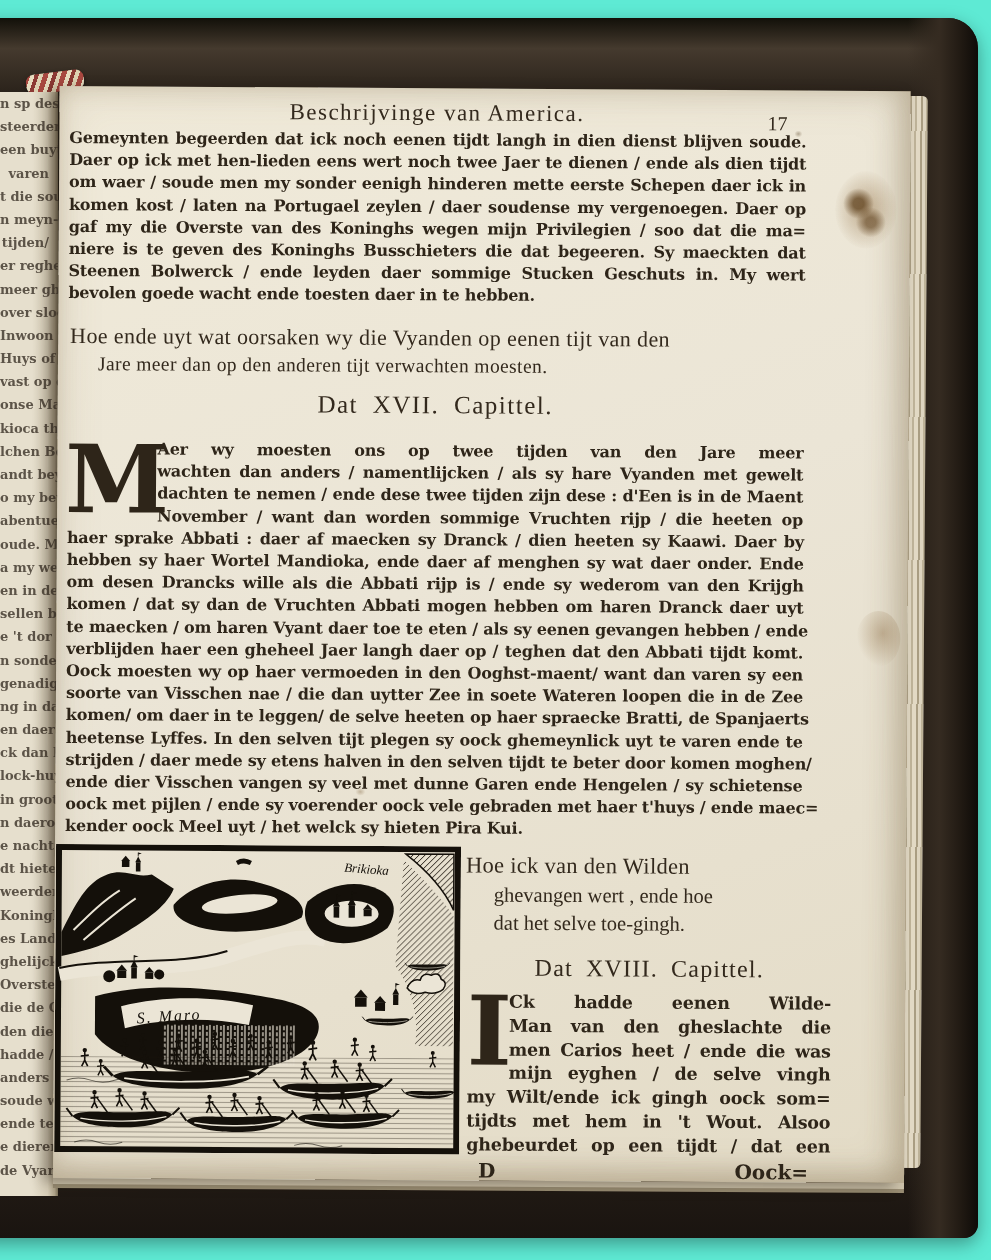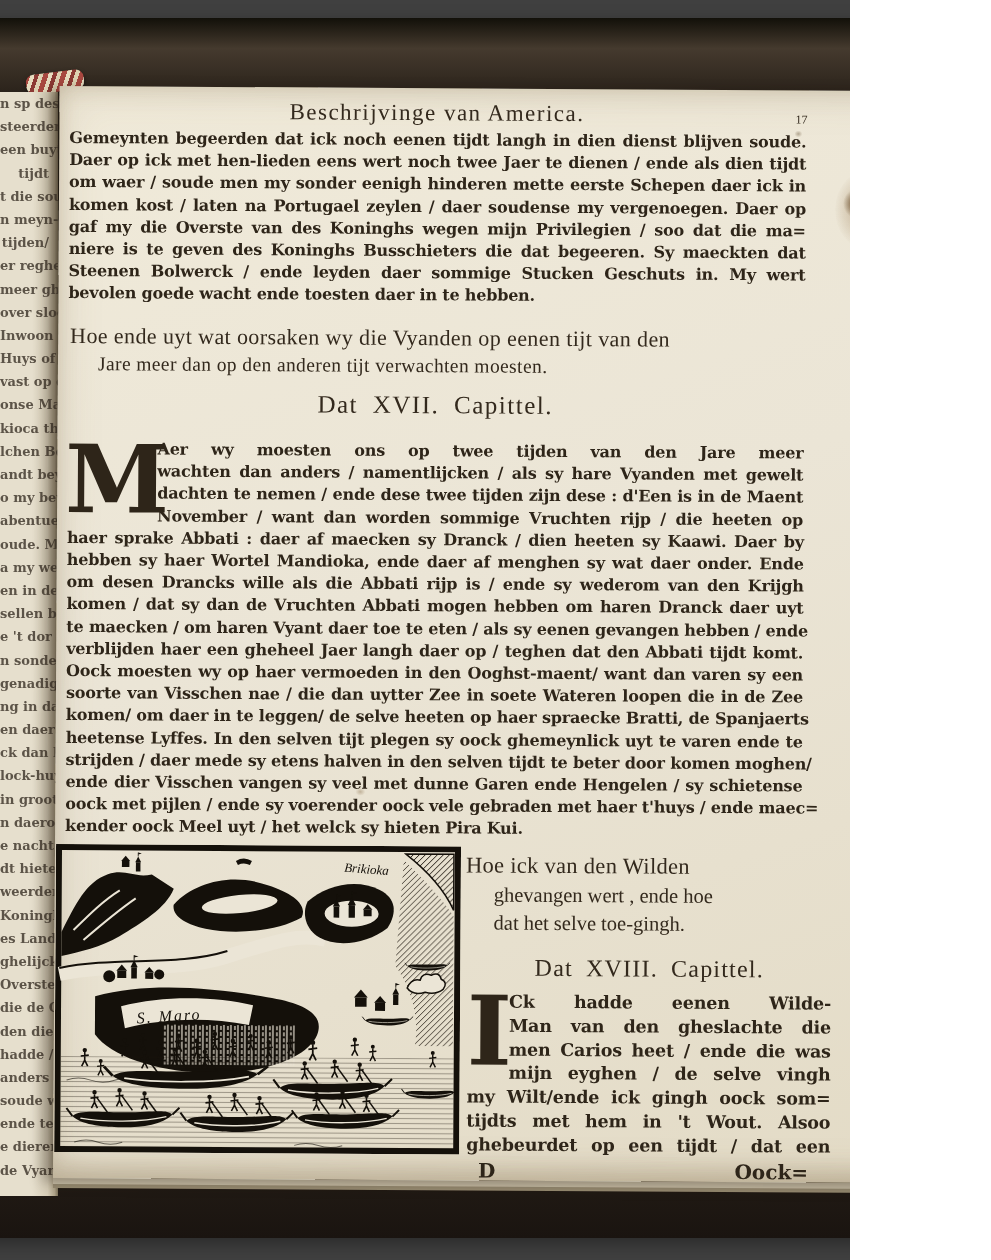--- a/index.html
+++ b/index.html
@@ -1,18 +1,18 @@
 <!DOCTYPE html>
 <html><head>
 <meta charset="utf-8">
 <style>
   html,body{margin:0;padding:0;}
   .photo{
-    position:relative; width:850px; height:1260px; overflow:hidden;
-    background:#404040;
+    position:relative; width:991px; height:1260px; overflow:hidden;
+    background:#5eead4;
     font-family:"DejaVu Serif",serif;
   }
   
   .book{
     position:absolute; left:-20px; top:18px; width:998px; height:1220px;
     background:linear-gradient(180deg,#121009 0%,#453a2e 2.5%,#241d16 7%,#241d16 93%,#1a1410 100%);
     border-radius:0 30px 14px 0;
     box-shadow:0 6px 18px rgba(0,0,0,.35);
   }
   .cover-right{
@@ -59,21 +59,21 @@
   }
   .abs{position:absolute;}
   .bl{font-family:"DejaVu Serif",serif; font-weight:700; color:#2e2519;}
   .rom{font-family:"Liberation Serif",serif; color:#33291d;}
   .jline{text-align:justify; text-align-last:justify; display:block;}
   .lline{text-align:left; text-align-last:left; display:block;}
   .nowrapline{white-space:nowrap;}
 
   .running-head{left:10px; top:12px; width:735px; text-align:center;
     font-size:23px; letter-spacing:1.5px;}
-  .page-number{left:688px; top:22px; width:60px; text-align:right; font-size:12px;}
+  .page-number{left:688px; top:22px; width:60px; text-align:center; font-size:20px;}
 
   .para-top{left:10px; top:41px; width:737px; font-size:16px; line-height:22.2px; letter-spacing:-.2px;}
 
   .intro17-1{left:12px; top:237px; width:728px; font-size:22px; letter-spacing:.4px;}
   .intro17-2{left:40px; top:267px; width:640px; font-size:19.5px; letter-spacing:.4px;}
   .chap17-title{left:10px; top:303px; width:735px; text-align:center; font-size:25px; letter-spacing:1.5px; word-spacing:7px;}
 
   .dropcap-m{left:8px; top:350px; width:90px; height:92px; font-size:94px; line-height:86px; text-align:center;}
   .p17-beside{left:100px; top:352px; width:646px; font-size:16px; line-height:22.2px; letter-spacing:-.2px;}
   .p17-full{left:10px; top:440.8px; width:737px; font-size:16px; line-height:22.2px; letter-spacing:-.2px;}
@@ -118,21 +118,21 @@
     <div class="cover-right"></div>
   </div>
 
   <div class="headband"></div>
 
   <div class="underpage">
 
   <span class="frag">n sp des</span>
       <span class="frag">steerden</span>
       <span class="frag">een buyt</span>
-      <span class="frag">tijdt</span>
+      <span class="frag">varen</span>
       <span class="frag">t die sou</span>
       <span class="frag">n meyn-</span>
       <span class="frag">tijden/</span>
       <span class="frag">er reghen</span>
       <span class="frag">meer ghe</span>
       <span class="frag">over sloe</span>
       <span class="frag">Inwoon</span>
       <span class="frag">Huys of</span>
       <span class="frag">vast op de</span>
       <span class="frag">onse Man</span>

